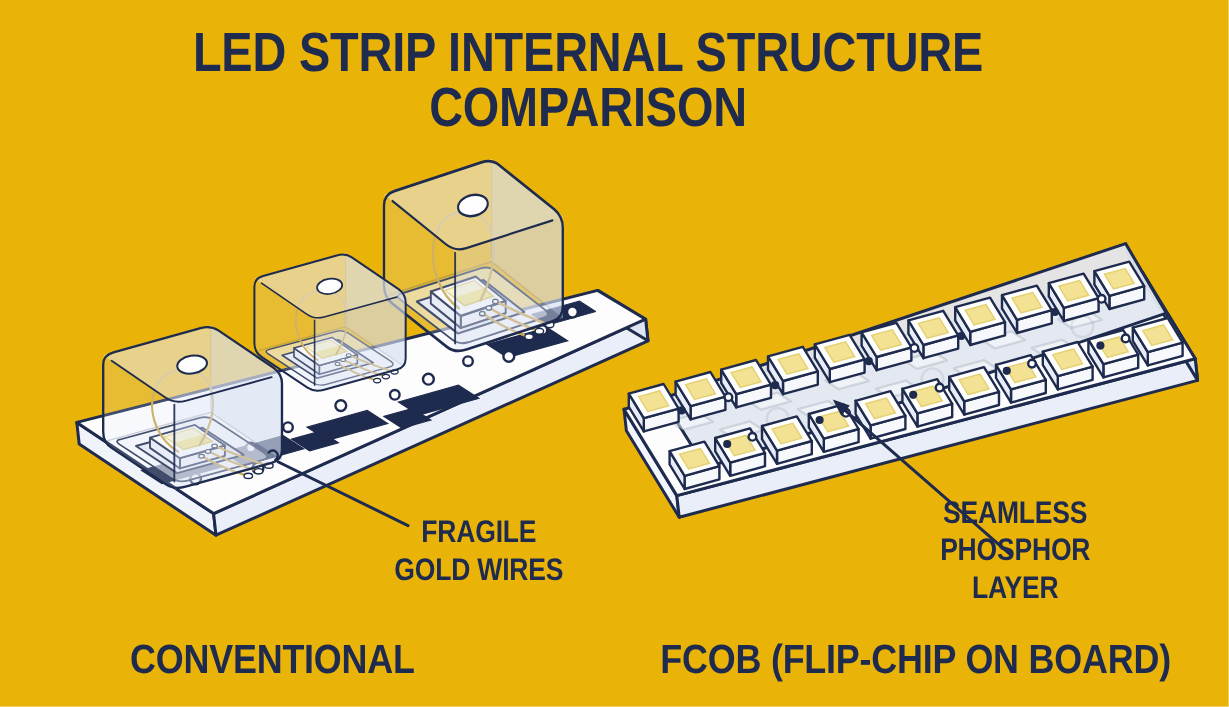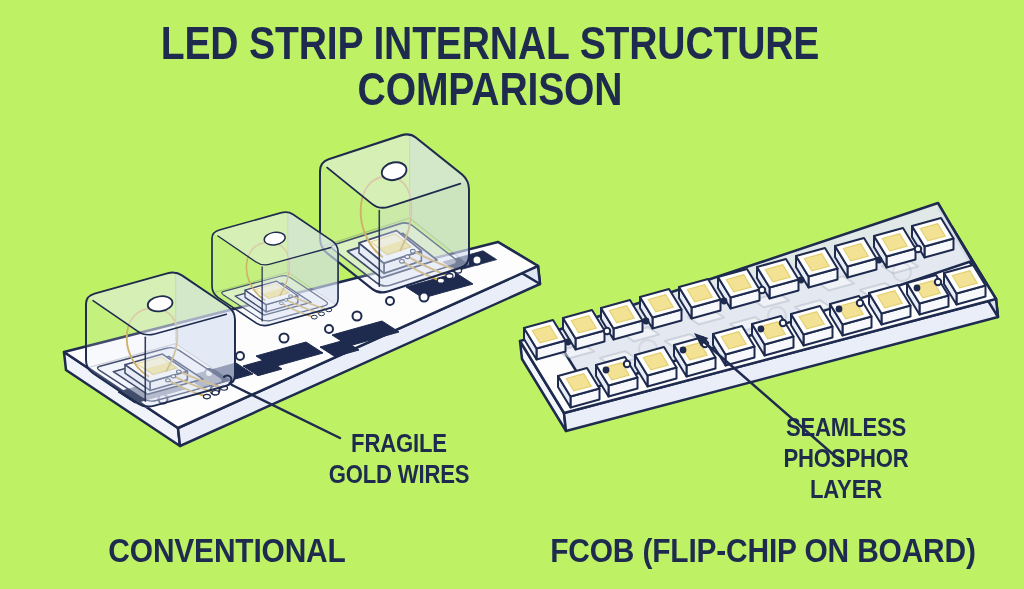--- a/index.html
+++ b/index.html
@@ -1,18 +1,18 @@
 <!DOCTYPE html>
 <html><head>
 <meta charset="utf-8">
 <style>
   html,body{margin:0;padding:0;background:#ffffff;}
   .stage{
     position:relative;width:1024px;height:589px;overflow:hidden;
-    background:#bef264;
+    background:#eab308;
     font-family:"Liberation Sans", sans-serif;
   }
   .txt{
     position:absolute;font-weight:700;color:#1e2b4e;
     white-space:nowrap;text-align:center;letter-spacing:-0.2px;
   }
   .title{
     left:490px;top:20px;font-size:46px;line-height:1.0;
     transform:translateX(-50%) scale(0.85,1);
   }

